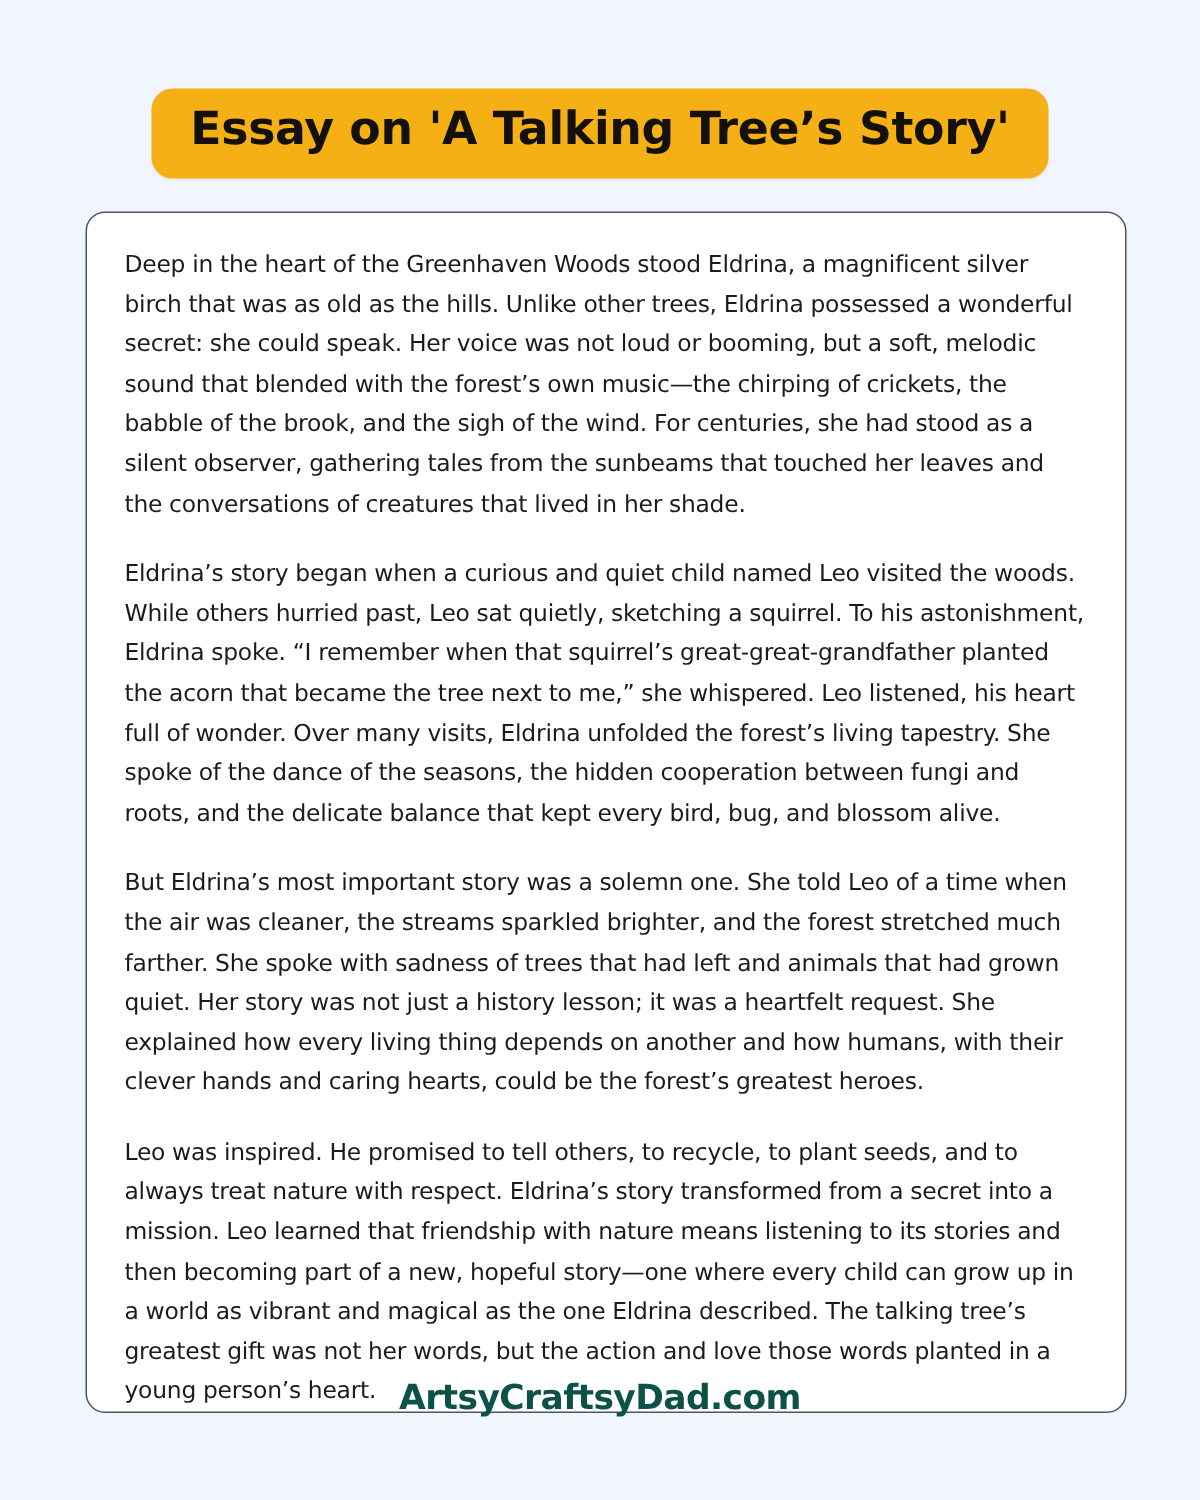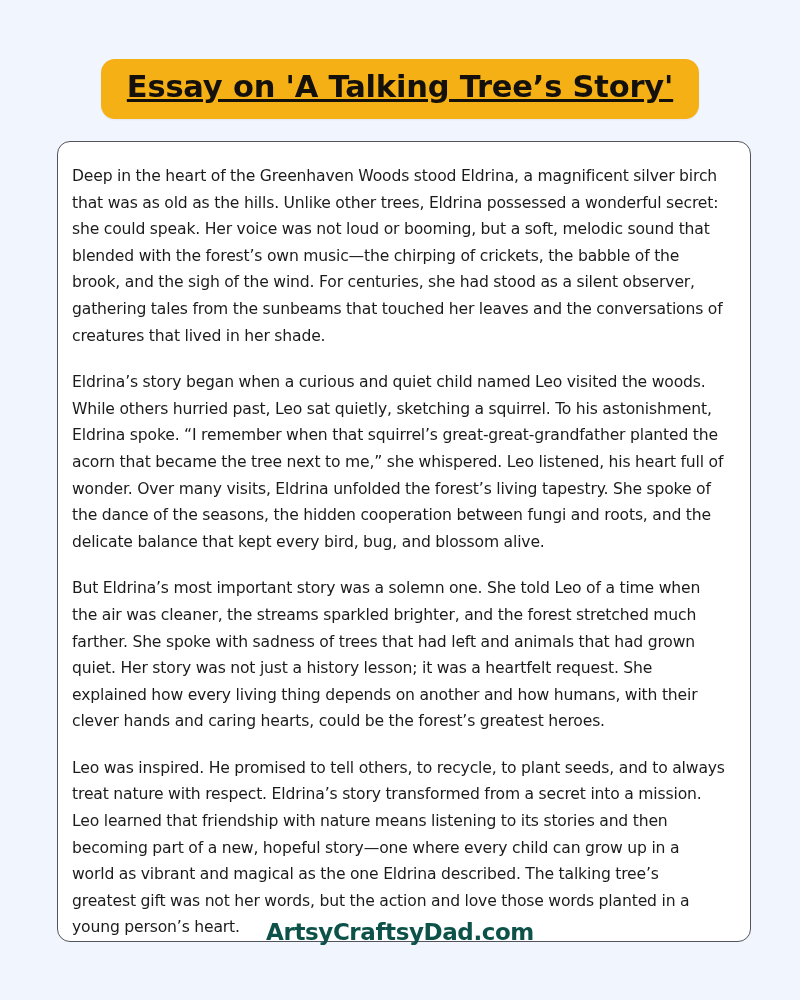--- a/index.html
+++ b/index.html
@@ -45,34 +45,33 @@
   }
 
   .title-text {
     font-family: "DejaVu Sans", sans-serif;
     font-size: 30.5px;
     font-weight: bold;
     color: #14110c;
     letter-spacing: -0.2px;
     white-space: nowrap;
     line-height: 1.15;
-    text-decoration: underline;
   }
 
   
   .essay-card {
     position: absolute;
     top: 141px;
     left: 57px;
     width: 694px;
     height: 801px;
     background: #ffffff;
     border: 1.6px solid #53535e;
     border-radius: 13px;
-    padding: 21px 25px 10px 14px;
+    padding: 21px 25px 10px 25px;
     overflow: hidden;
   }
 
   .essay-body {
     font-family: "DejaVu Sans", sans-serif;
     font-size: 15.6px;
     line-height: 26.6px;
     color: #1b1b1b;
     text-align: left;
     padding-left: 0;

